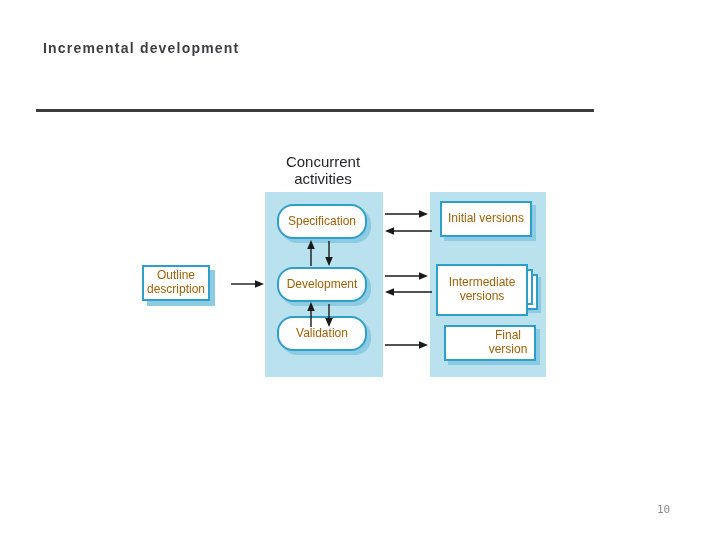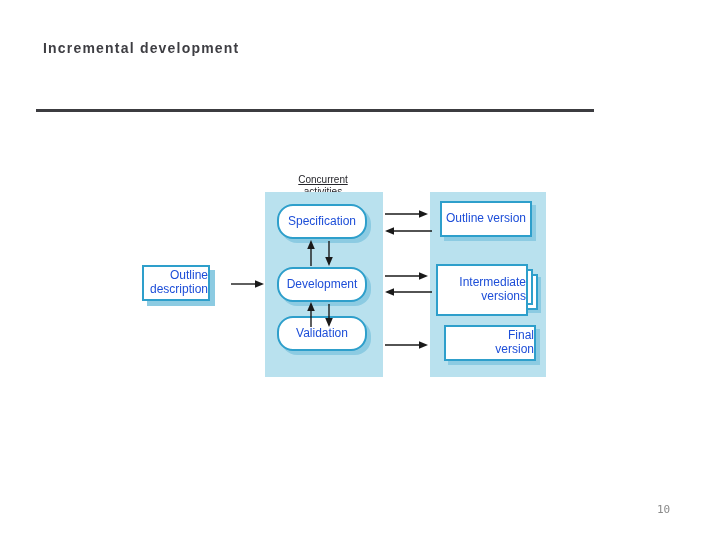--- a/index.html
+++ b/index.html
@@ -31,36 +31,35 @@
   .panel-left  { left: 265px; top: 192px; width: 118px; height: 185px; }
   .panel-right { left: 430px; top: 192px; width: 116px; height: 185px; }
 
   .diag-label {
     color: #26262b;
     font-size: 11.5px;
     line-height: 1.15;
     text-align: center;
   }
   .concurrent-label {
-    left: 283px; top: 174px; width: 80px;
-    font-size: 10px;
-    text-decoration: underline;
+    left: 283px; top: 153px; width: 80px;
+    font-size: 15px;
   }
 
   .node {
     box-sizing: border-box;
     background: #ffffff;
     border: 2px solid #2e9fcb;
-    color: #1d4ed8;
+    color: #a16207;
     font-size: 12px;
     line-height: 1.15;
     display: flex;
     align-items: center;
     justify-content: center;
-    text-align: right;
+    text-align: center;
   }
   .rounded {
     width: 90px; height: 35px;
     border-radius: 16px;
     box-shadow: 4px 4px 0 0 #8ccbe2;
   }
   .spec-box { left: 277px; top: 204px; }
   .dev-box  { left: 277px; top: 267px; }
   .val-box  { left: 277px; top: 316px; }
 
@@ -114,21 +113,21 @@
 </div>
 <div class="abs node rounded val-box">
   <span>Validation</span>
 </div>
 
 <div class="abs node outline-box">
   <span>Outline description</span>
 </div>
 
 <div class="abs node rect initial-box">
-  <span>Outline version</span>
+  <span>Initial versions</span>
 </div>
 
 <div class="abs stack-layer stack-back"></div>
 <div class="abs stack-layer stack-mid"></div>
 <div class="abs node stack-front" style="width:92px;height:52px;">
   <span>Intermediate versions</span>
 </div>
 
 <div class="abs node rect final-box">
   <span>Final version</span>

